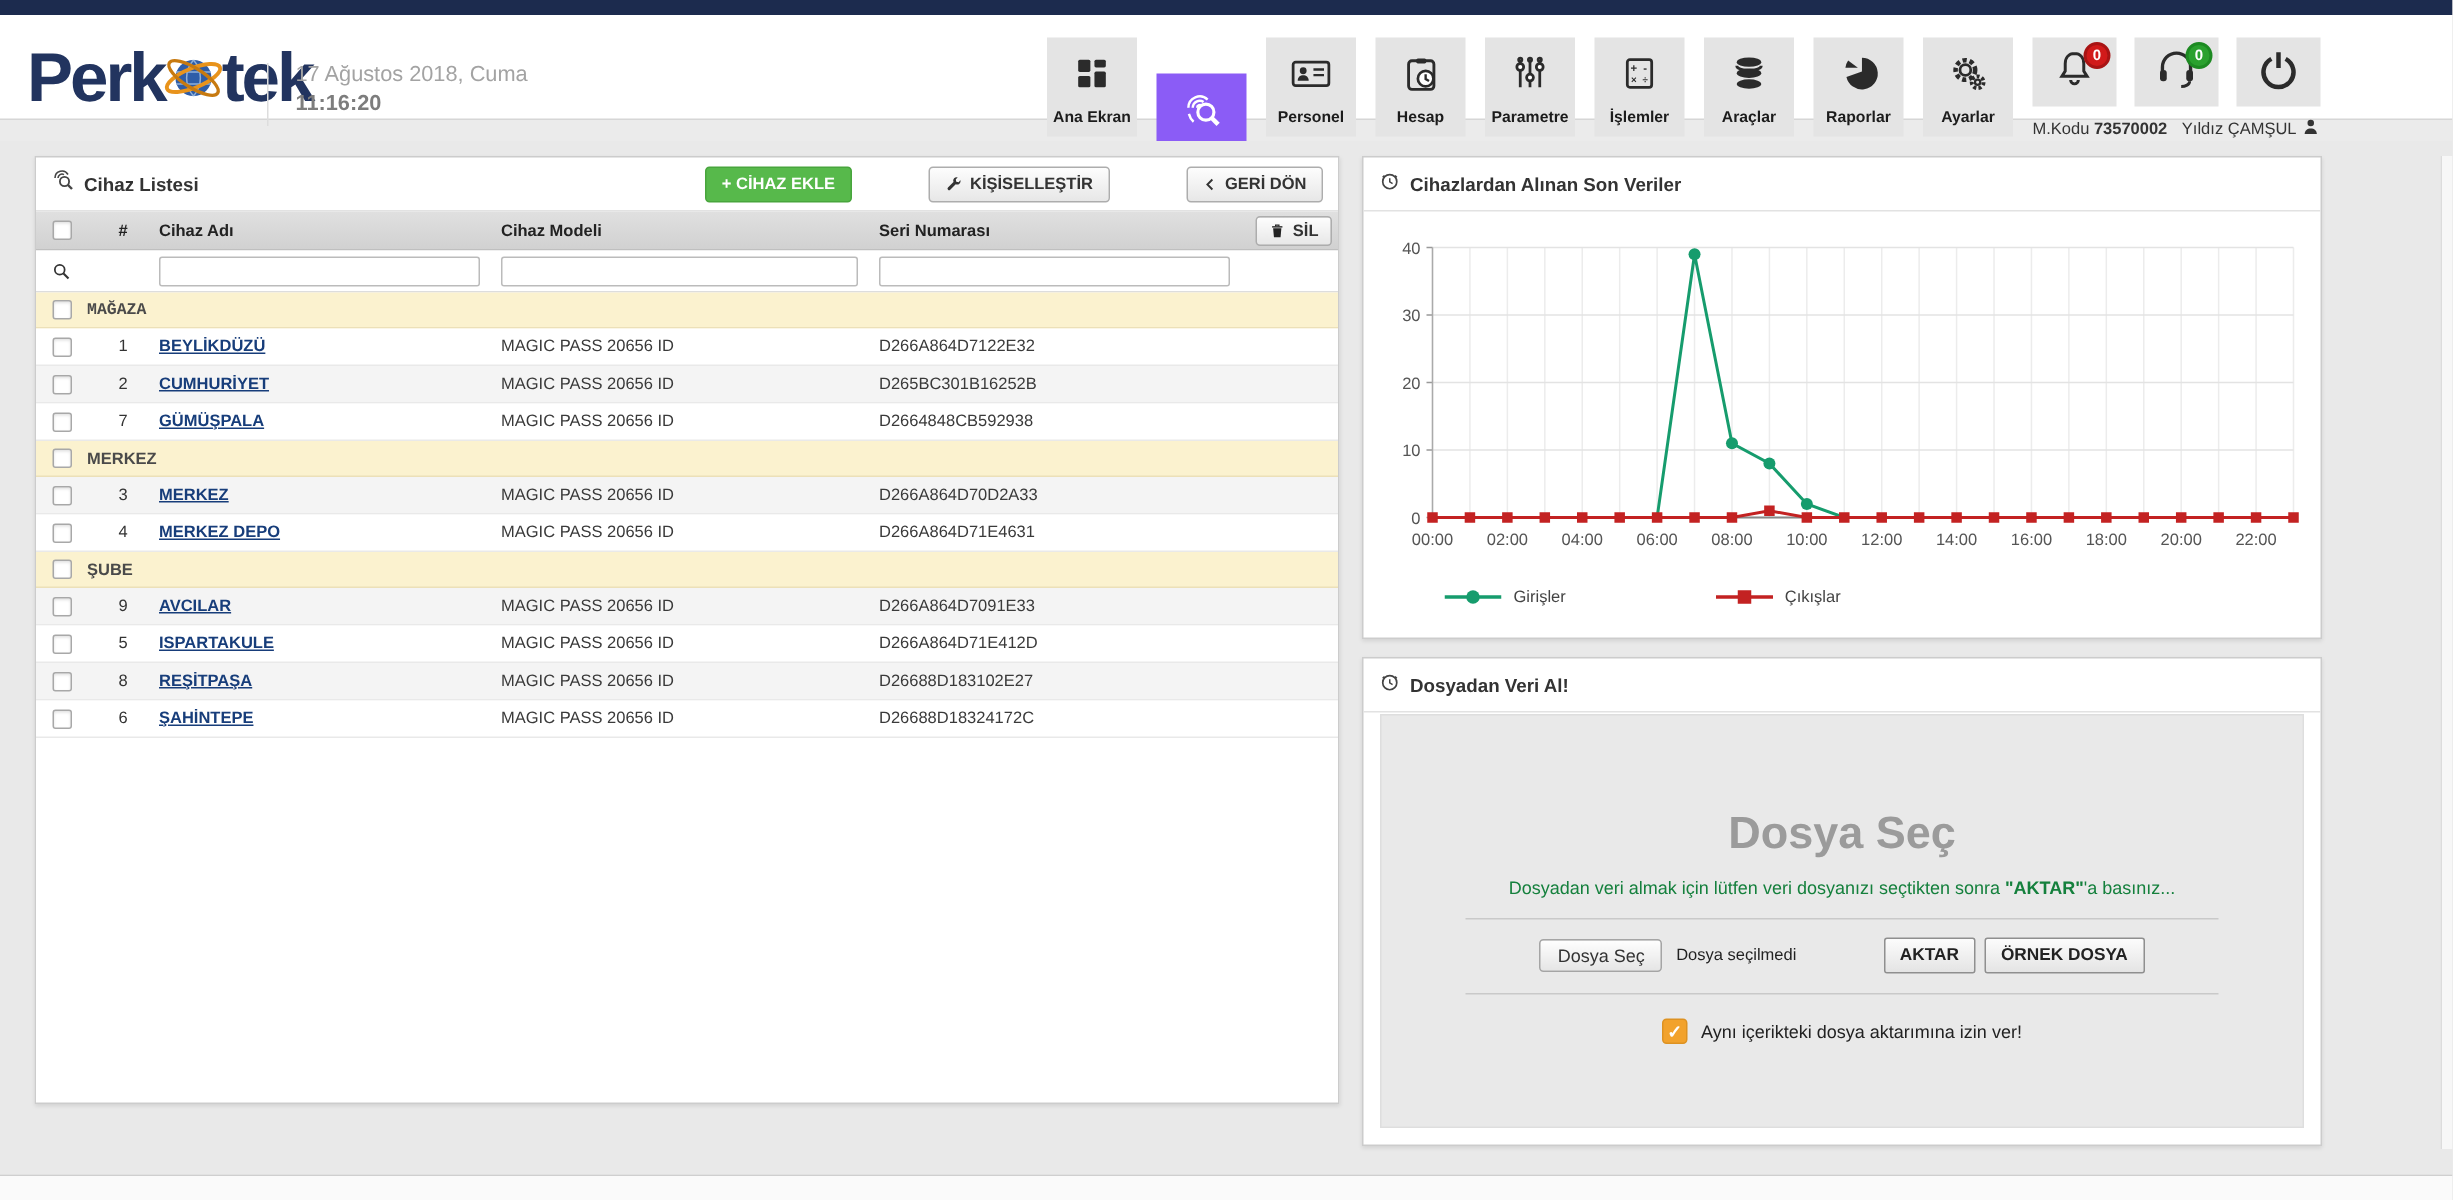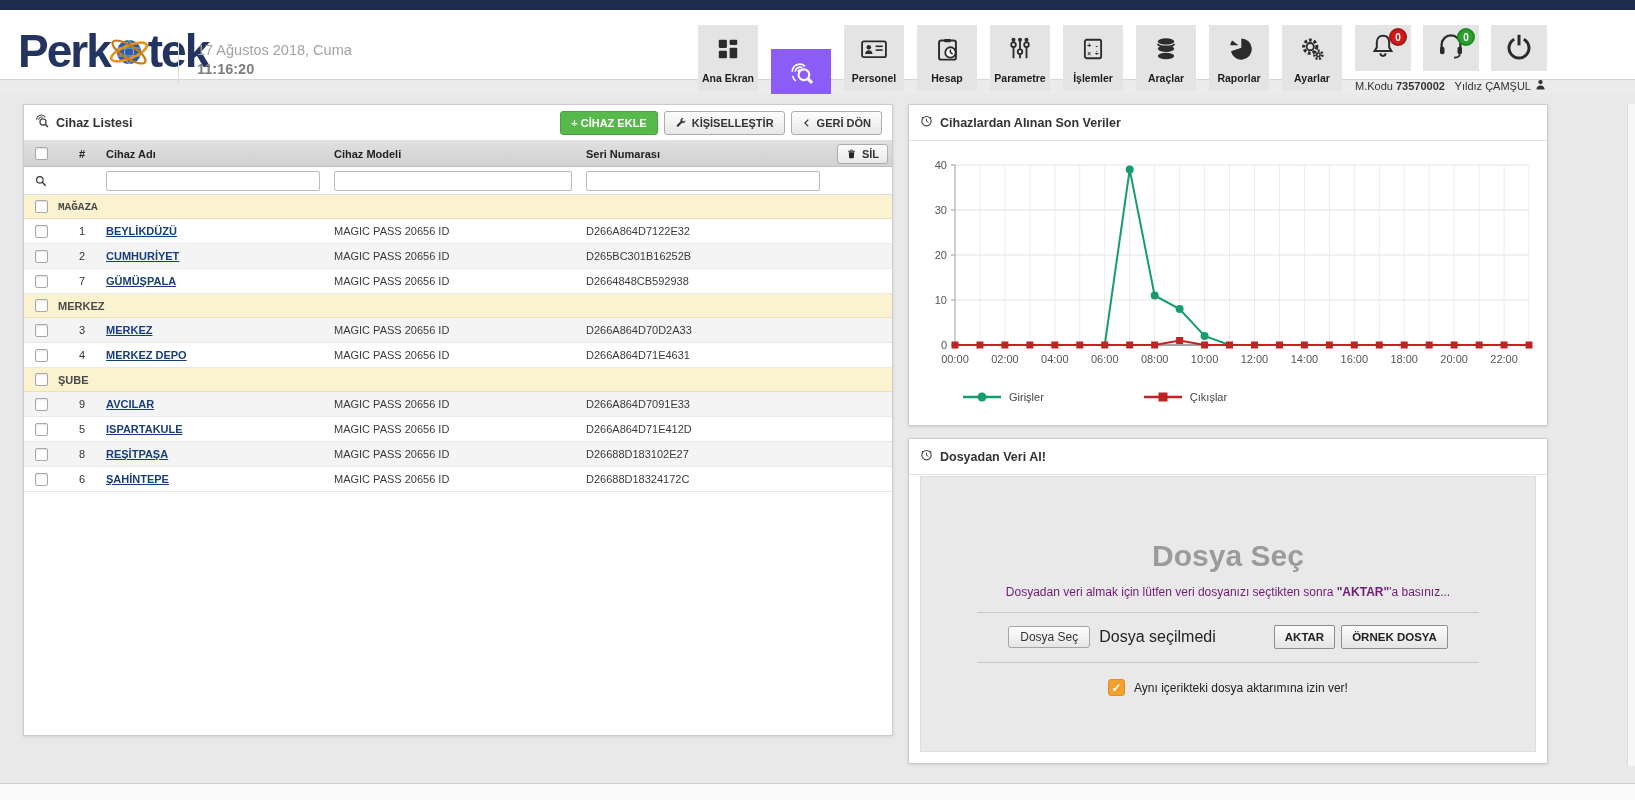--- a/index.html
+++ b/index.html
@@ -38,21 +38,21 @@
   .right-strip { position:absolute; top:10px; right:0; bottom:17px; width:8px; background:#f7f7f7; border-left:1px solid #dcdcdc; }
 
   .panel { position:absolute; background:#fff; border:1px solid #cccccc; box-shadow:0 1px 3px rgba(0,0,0,0.10); }
   .left-panel { left:23px; top:10px; width:870px; height:632px; }
   .chart-panel { left:908px; top:10px; width:640px; height:322px; }
   .import-panel { left:908px; top:344px; width:640px; height:326px; }
 
   .panel-head { height:36px; border-bottom:1px solid #e2e2e2; display:flex; align-items:center; padding:0 10px; }
   .panel-title { font-size:12.5px; font-weight:bold; color:#333; margin-left:6px; }
   .head-btns { margin-left:auto; display:flex; gap:6px; }
-  .btn { font-size:11px; font-weight:bold; color:#333; padding:5px 10px; border:1px solid #adadad; border-radius:3px; background:linear-gradient(#fdfdfd,#e7e7e7); cursor:pointer; display:flex; align-items:center; gap:5px; white-space:nowrap; }
+  .btn { font-size:11px; font-weight:bold; color:#333; padding:5px 10px; border:1px solid #adadad; border-radius:3px; background:linear-gradient(#fdfdfd,#e7e7e7); cursor:pointer; display:flex; align-items:center; gap:5px; white-space:nowrap;margin-left:45px; }
   .btn-green { background:#57b94b; border-color:#48a53d; color:#fff; }
   .btn .bicon { display:flex; align-items:center; }
 
   .tgrid { display:grid; grid-template-columns:34px 48px 228px 252px 248px 60px; align-items:center; }
   .thead { height:26px; background:linear-gradient(#e0e0e0,#d1d1d1); border-bottom:1px solid #bfbfbf; font-size:11px; font-weight:bold; color:#222; }
   .thead .num { text-align:center; }
   .cell-cb { display:flex; justify-content:center; }
   .checkbox { width:13px; height:13px; background:#fff; border:1px solid #a8a8a8; border-radius:2px; box-shadow:inset 0 1px 2px rgba(0,0,0,0.12); cursor:pointer; }
   .del-btn { margin-right:6px; justify-self:end; padding:3px 8px; }
   .search-row { height:28px; background:#fff; border-bottom:1px solid #ddd; }
@@ -62,25 +62,25 @@
   .data-row.alt { background:#f4f4f4; }
   .data-row .num { text-align:center; color:#333; }
   .dev-link { font-weight:bold; color:#173d7a; text-decoration:underline; cursor:pointer; }
 
   .chart-wrap { padding:12px 10px 0 12px; }
   .legend { display:flex; gap:100px; padding-left:42px; margin-top:8px; }
   .legend-item { display:flex; align-items:center; gap:8px; font-size:11px; color:#444; cursor:pointer; }
 
   .import-body { position:absolute; top:37px; left:11px; right:11px; bottom:11px; background:#e9e9e9; border:1px solid #dedede; }
   .dz-title { text-align:center; margin-top:62px; font-size:30px; font-weight:bold; color:#9b9b9b; }
-  .dz-instr { text-align:center; font-size:12px; color:#701a75; margin-top:12px; }
+  .dz-instr { text-align:center; font-size:12px; color:#15803d; margin-top:12px; }
   .dz-hr { border:none; border-top:1px solid #c9c9c9; margin:13px 56px 0 56px; }
   .controls { display:flex; align-items:center; justify-content:center; margin-top:12px; }
   .file-btn { font-size:12px; color:#333; padding:3px 11px; border:1px solid #a5a5a5; border-radius:3px; background:linear-gradient(#fefefe,#e5e5e5); cursor:pointer; font-family:"Liberation Sans", sans-serif; }
-  .file-status { font-size:16px; color:#222; margin-left:9px; }
+  .file-status { font-size:11px; color:#222; margin-left:9px; }
   .ctl-gap { width:52px; }
   .sq-btn { font-size:11.5px; font-weight:bold; color:#222; padding:5px 10px; border:1px solid #8f8f8f; border-radius:2px; background:linear-gradient(#fcfcfc,#e4e4e4); cursor:pointer; margin-left:6px; font-family:"Liberation Sans", sans-serif; }
   .checkbox-row { display:flex; align-items:center; justify-content:center; gap:9px; margin-top:16px; }
   .cb-orange { width:17px; height:17px; background:#f2a22c; border:1px solid #dd9222; border-radius:3px; color:#fff; font-size:12px; font-weight:bold; display:flex; align-items:center; justify-content:center; cursor:pointer; }
   .cb-label { font-size:12px; color:#222; }
 
   svg text { font-family:"Liberation Sans", sans-serif; }
 </style>
 </head>
 <body>

